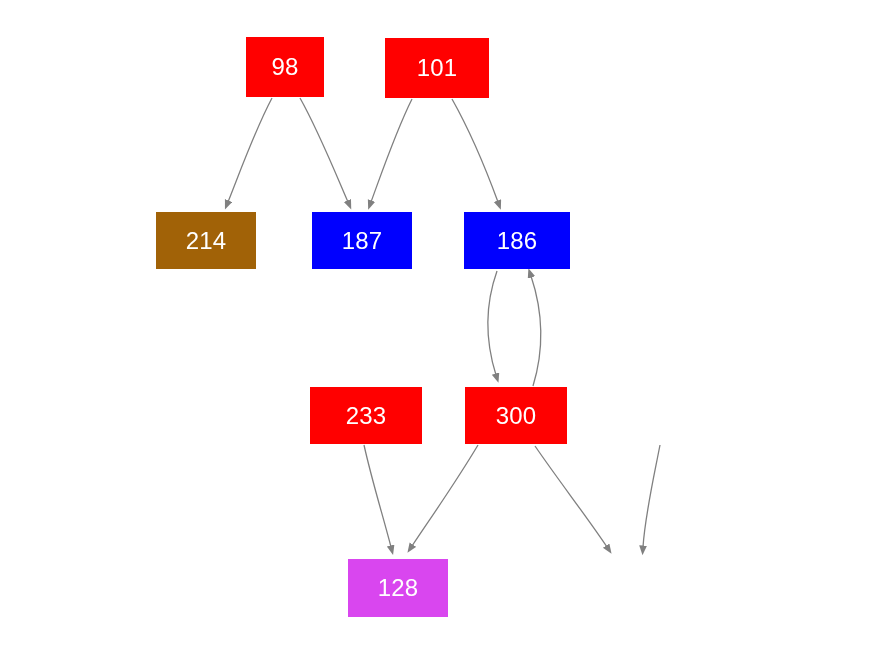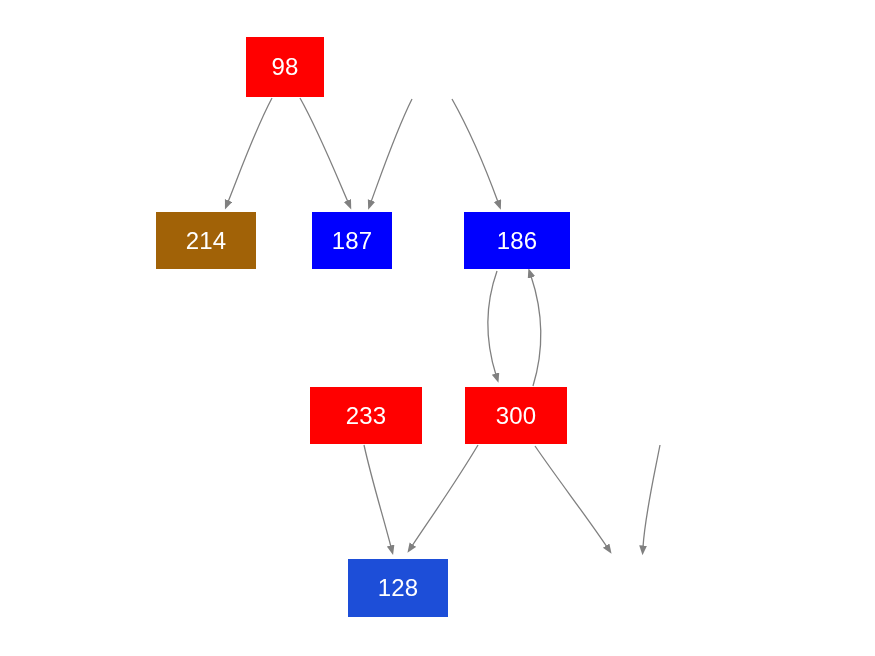--- a/index.html
+++ b/index.html
@@ -64,32 +64,35 @@
         <path d="M 364,445 C 372,481 383,516 391,547" fill="none" stroke="#808080" stroke-width="1.3" marker-end="url(#arrowhead)"></path>
         <path d="M 478,445 C 456,482 432,516 412,546" fill="none" stroke="#808080" stroke-width="1.3" marker-end="url(#arrowhead)"></path>
         <path d="M 535,446 C 559,481 587,517 607,547" fill="none" stroke="#808080" stroke-width="1.3" marker-end="url(#arrowhead)"></path>
         <path d="M 660,445 C 653,481 645,516 643,547" fill="none" stroke="#808080" stroke-width="1.3" marker-end="url(#arrowhead)"></path>
       </g>
   </svg>
 
   <div class="node" style="left: 246px; top: 37px; width: 78px; height: 60px; background: rgb(255, 0, 0);">
       <span class="node-label">98</span>
     </div>
+  <div class="node" style="left: 385px; top: 38px; width: 104px; height: 60px; background: rgb(255, 0, 0);">
+      <span class="node-label">101</span>
+    </div>
   <div class="node" style="left: 156px; top: 212px; width: 100px; height: 57px; background: #a16207;">
       <span class="node-label">214</span>
     </div>
-  <div class="node" style="left: 312px; top: 212px; width: 80px; height: 57px; background: rgb(0, 0, 255);">
+  <div class="node" style="left: 312px; top: 212px; width: 100px; height: 57px; background: rgb(0, 0, 255);">
       <span class="node-label">187</span>
     </div>
   <div class="node" style="left: 464px; top: 212px; width: 106px; height: 57px; background: rgb(0, 0, 255);">
       <span class="node-label">186</span>
     </div>
   <div class="node" style="left: 310px; top: 387px; width: 112px; height: 57px; background: rgb(255, 0, 0);">
       <span class="node-label">233</span>
     </div>
   <div class="node" style="left: 465px; top: 387px; width: 102px; height: 57px; background: rgb(255, 0, 0);">
       <span class="node-label">300</span>
     </div>
-  <div class="node" style="left: 348px; top: 559px; width: 100px; height: 58px; background: #1d4ed8;">
+  <div class="node" style="left: 348px; top: 559px; width: 100px; height: 58px; background: #d946ef;">
       <span class="node-label">128</span>
     </div>
 
 </div>
 
 </body></html>

